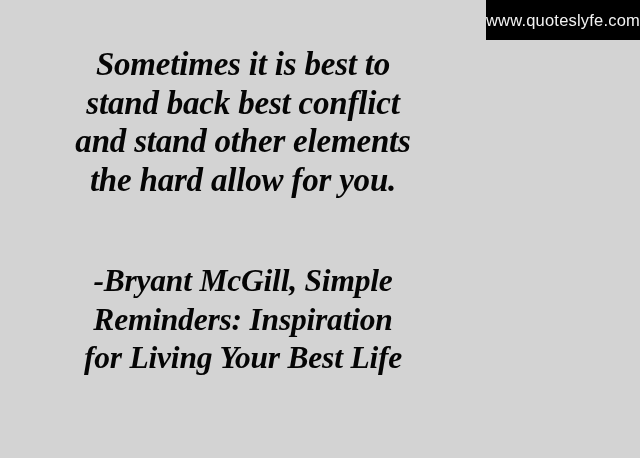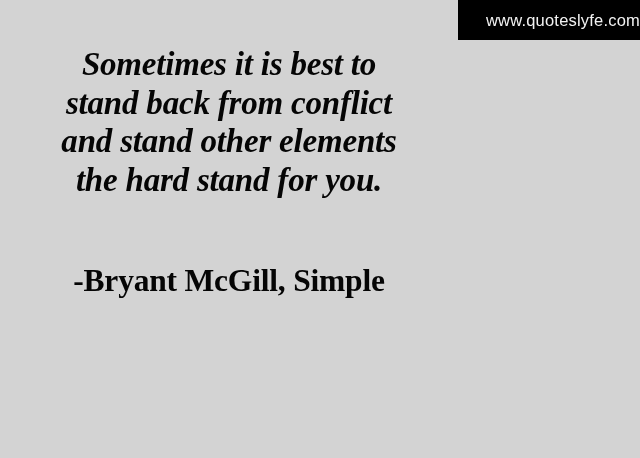--- a/index.html
+++ b/index.html
@@ -53,40 +53,40 @@
   }
 
   .quote-attribution {
     position: absolute;
     left: 0;
     right: 0;
     top: 262px;
     text-align: center;
     font-family: "Liberation Serif", "DejaVu Serif", serif;
     font-weight: bold;
+    font-style: italic;
     font-size: 31.5px;
     line-height: 38.5px;
     letter-spacing: -0.2px;
     color: #050505;
     padding: 0 18px;
   }
 
   .quote-attribution .aline {
     display: block;
     white-space: nowrap;
   }
 
   .footer-bar {
     flex: 0 0 auto;
     height: 40px;
     background: #000000;
     display: flex;
     align-items: center;
     justify-content: center;
-    padding-left: 28px;
   }
 
   .footer-url {
     font-family: "Liberation Sans", "DejaVu Sans", sans-serif;
     font-weight: normal;
     font-style: normal;
     font-size: 16.5px;
     letter-spacing: 0.2px;
     color: #f2f2f2;
     line-height: 1;
@@ -94,27 +94,29 @@
 </style>
 </head>
 <body>
 
 <div class="quote-card">
 
   <div class="quote-body">
 
     <div class="quote-text">
       <span class="qline">Sometimes it is best to</span>
-      <span class="qline">stand back from conflict</span>
+      <span class="qline">stand back best conflict</span>
       <span class="qline">and stand other elements</span>
-      <span class="qline">the hard stand for you.</span>
+      <span class="qline">the hard allow for you.</span>
     </div>
 
     <div class="quote-attribution">
       <span class="aline">-Bryant McGill, Simple</span>
+      <span class="aline">Reminders: Inspiration</span>
+      <span class="aline">for Living Your Best Life</span>
     </div>
 
   </div>
 
   <div class="footer-bar">
     <span class="footer-url">www.quoteslyfe.com</span>
   </div>
 
 </div>
 

